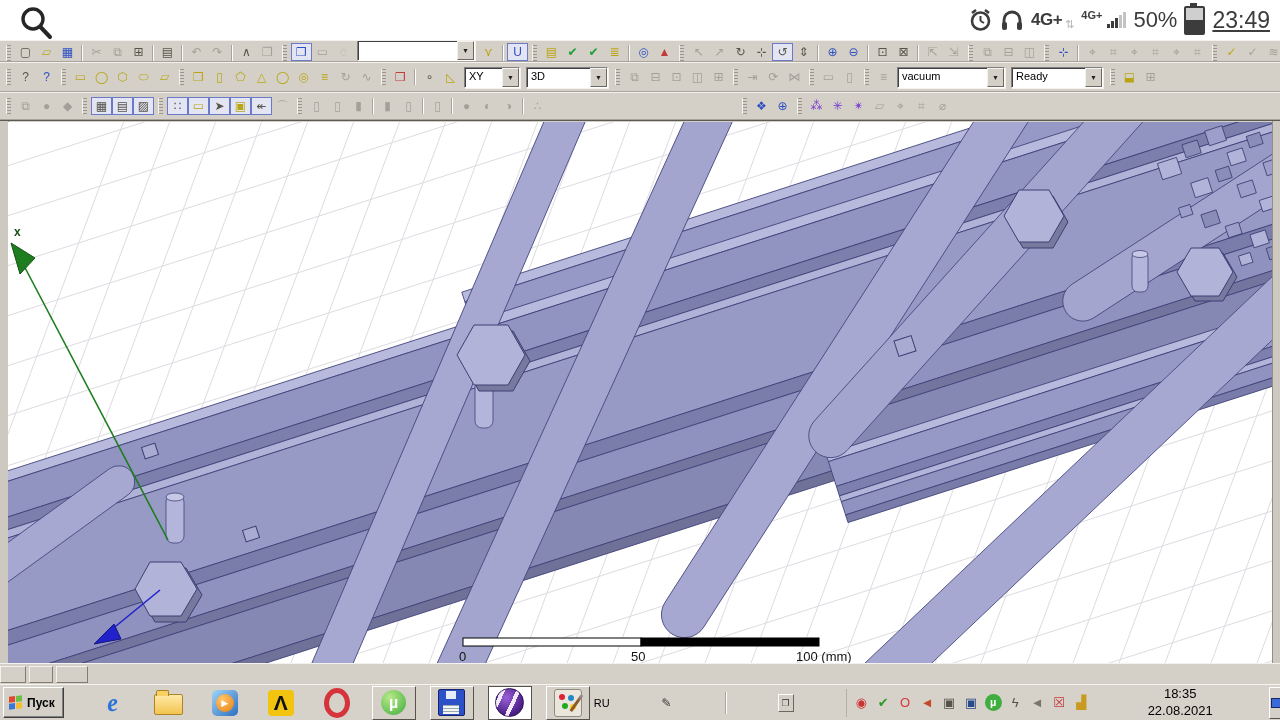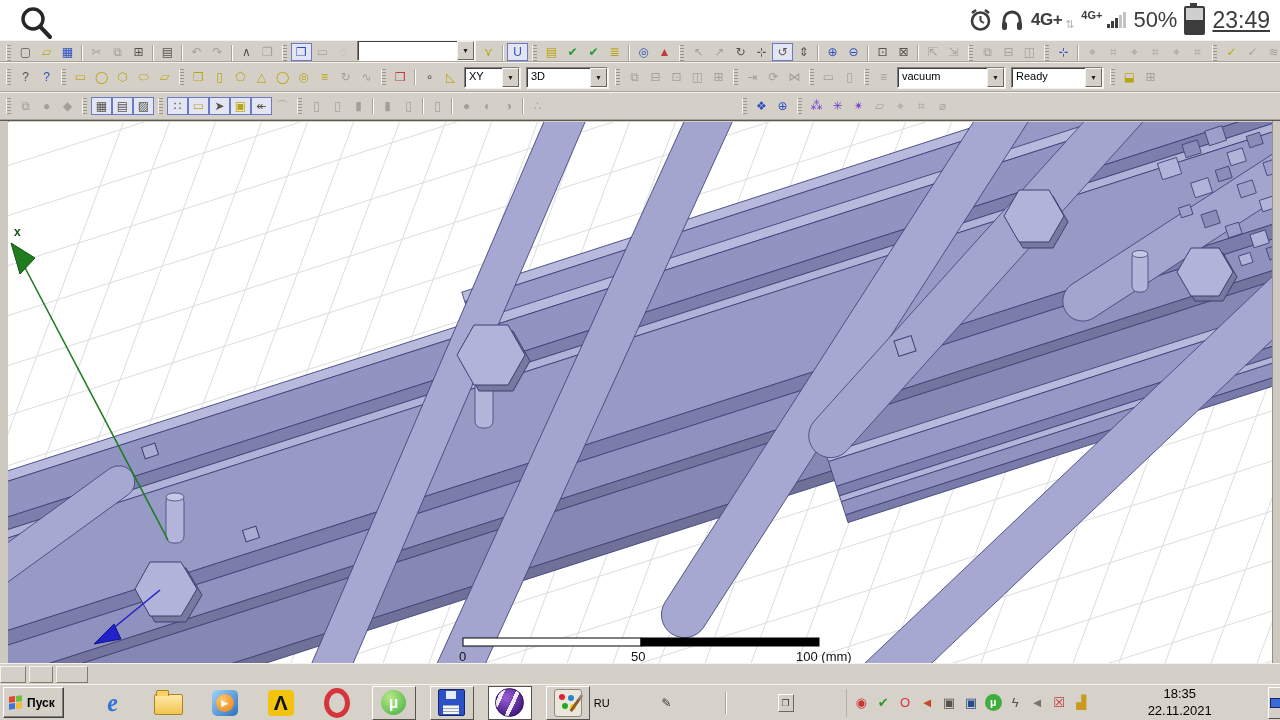--- a/index.html
+++ b/index.html
@@ -572,19 +572,19 @@
         <span class="ticon" style="color: rgb(85, 83, 74);">▣</span>
         <span class="ticon" style="color: rgb(42, 74, 138);">▣</span>
         <span class="ticon" style="color: rgb(255, 255, 255); background: rgb(63, 174, 63); border-radius: 50%; font-weight: bold; font-size: 11px;">µ</span>
         <span class="ticon" style="color: rgb(85, 83, 74);">ϟ</span>
         <span class="ticon" style="color: rgb(122, 118, 108);">◄</span>
         <span class="ticon" style="color: rgb(194, 59, 59);">☒</span>
         <span class="ticon" style="color: rgb(200, 154, 32);">▟</span>
       </div>
     <div class="clock">
       <div>18:35</div>
-      <div>22.11.2021</div>
+      <div>22.08.2021</div>
     </div>
     <div class="showdesk">
         <i></i>
       </div>
   </div>
 </div>
 
 </body></html>

